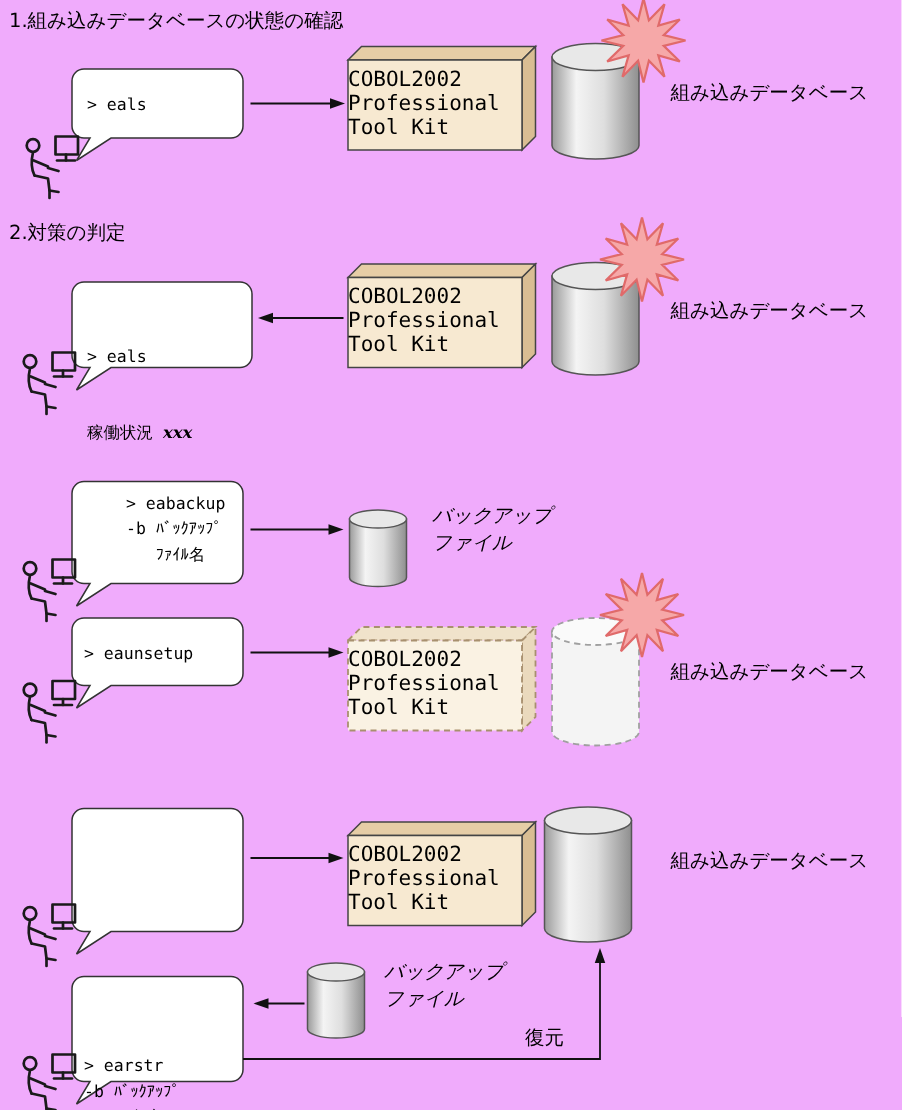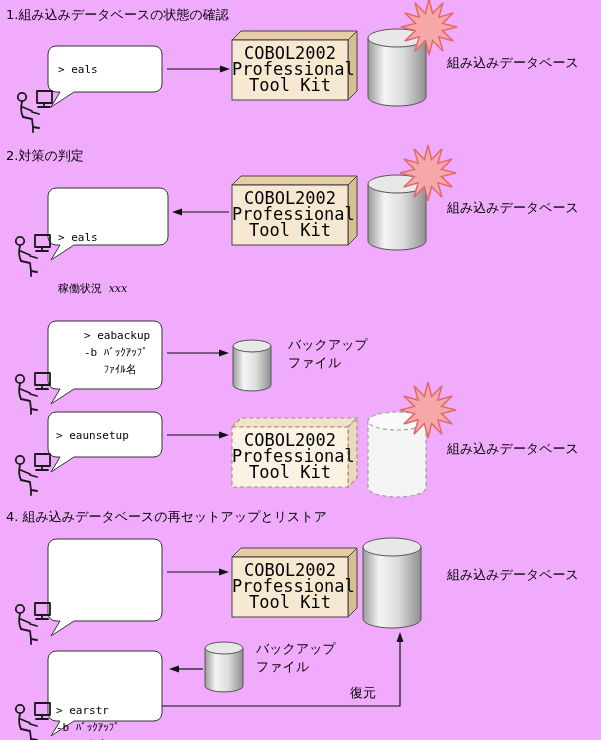--- a/index.html
+++ b/index.html
@@ -5,24 +5,24 @@
   html,body { margin:0; padding:0; background:#fff; }
   .canvas {
     position:relative; width:601px; height:740px; background:#f0abfc;
     overflow:hidden;
     font-family:"DejaVu Sans","Liberation Sans",sans-serif;
     color:#000;
   }
   .layer { position:absolute; left:0; top:0; }
   .t { position:absolute; font-size:13px; line-height:16px; white-space:pre; }
   .mono { font-family:"DejaVu Sans Mono","Liberation Mono",monospace; font-size:11px; line-height:17px; }
-  .boxtext { width:116px; text-align:center; line-height:16px; white-space:pre-line;
-             font-family:"DejaVu Sans Mono","Liberation Mono",monospace; font-size:17px; }
-  .lbl2 { white-space:pre-line; line-height:18px; }
-  .var { font-style:italic; font-family:"DejaVu Serif","Liberation Serif",serif; }
+  .boxtext { width:116px; text-align:left; line-height:16px; white-space:pre-line;
+             font-family:"DejaVu Sans Mono","Liberation Mono",monospace; font-size:14px; }
+  .lbl2 { white-space:pre-line; line-height:18px;font-style:italic; }
+  .var { font-style:italic; font-family:"DejaVu Serif","Liberation Serif",serif;font-weight:bold; }
 
   .bubble { fill:#ffffff; stroke:#333; stroke-width:1; }
   .arrow  { stroke:#111; stroke-width:1.2; fill:none; }
   .ah     { fill:#111; stroke:none; }
   .boxFront { fill:#f7e9d1; stroke:#444; stroke-width:1; }
   .boxTop   { fill:#e6cda6; stroke:#444; stroke-width:1; }
   .boxSide  { fill:#d9bd93; stroke:#444; stroke-width:1; }
   .boxFrontD { fill:#faf2e3; stroke:#a8906f; stroke-width:1.2; stroke-dasharray:4 3; }
   .boxTopD   { fill:#f0e3cb; stroke:#a8906f; stroke-width:1.2; stroke-dasharray:4 3; }
   .boxSideD  { fill:#ead9bd; stroke:#a8906f; stroke-width:1.2; stroke-dasharray:4 3; }
@@ -172,21 +172,20 @@
 -b ﾊﾞｯｸｱｯﾌﾟ
    ﾌｧｲﾙ名</div>
   <div class="t lbl2" style="left:288px;top:336px;">バックアップ
 ファイル</div>
   <div class="t mono" style="left:56px;top:427px;">&gt; eaunsetup</div>
   <div class="t boxtext" style="left:232px;top:432px;">COBOL2002
 Professional
 Tool Kit</div>
   <div class="t" style="left:447px;top:441px;">組み込みデータベース</div>
 
-  <div class="t" style="left:6px;top:509px;">4. 組み込みデータベースの再セットアップとリストア</div>
   <div class="t boxtext" style="left:232px;top:562px;">COBOL2002
 Professional
 Tool Kit</div>
   <div class="t" style="left:447px;top:567px;">組み込みデータベース</div>
   <div class="t lbl2" style="left:256px;top:640px;">バックアップ
 ファイル</div>
   <div class="t mono" style="left:56px;top:659px;margin-top:43px;">&gt; earstr
 -b ﾊﾞｯｸｱｯﾌﾟ
    ﾌｧｲﾙ名</div>
   <div class="t" style="left:350px;top:685px;">復元</div>

